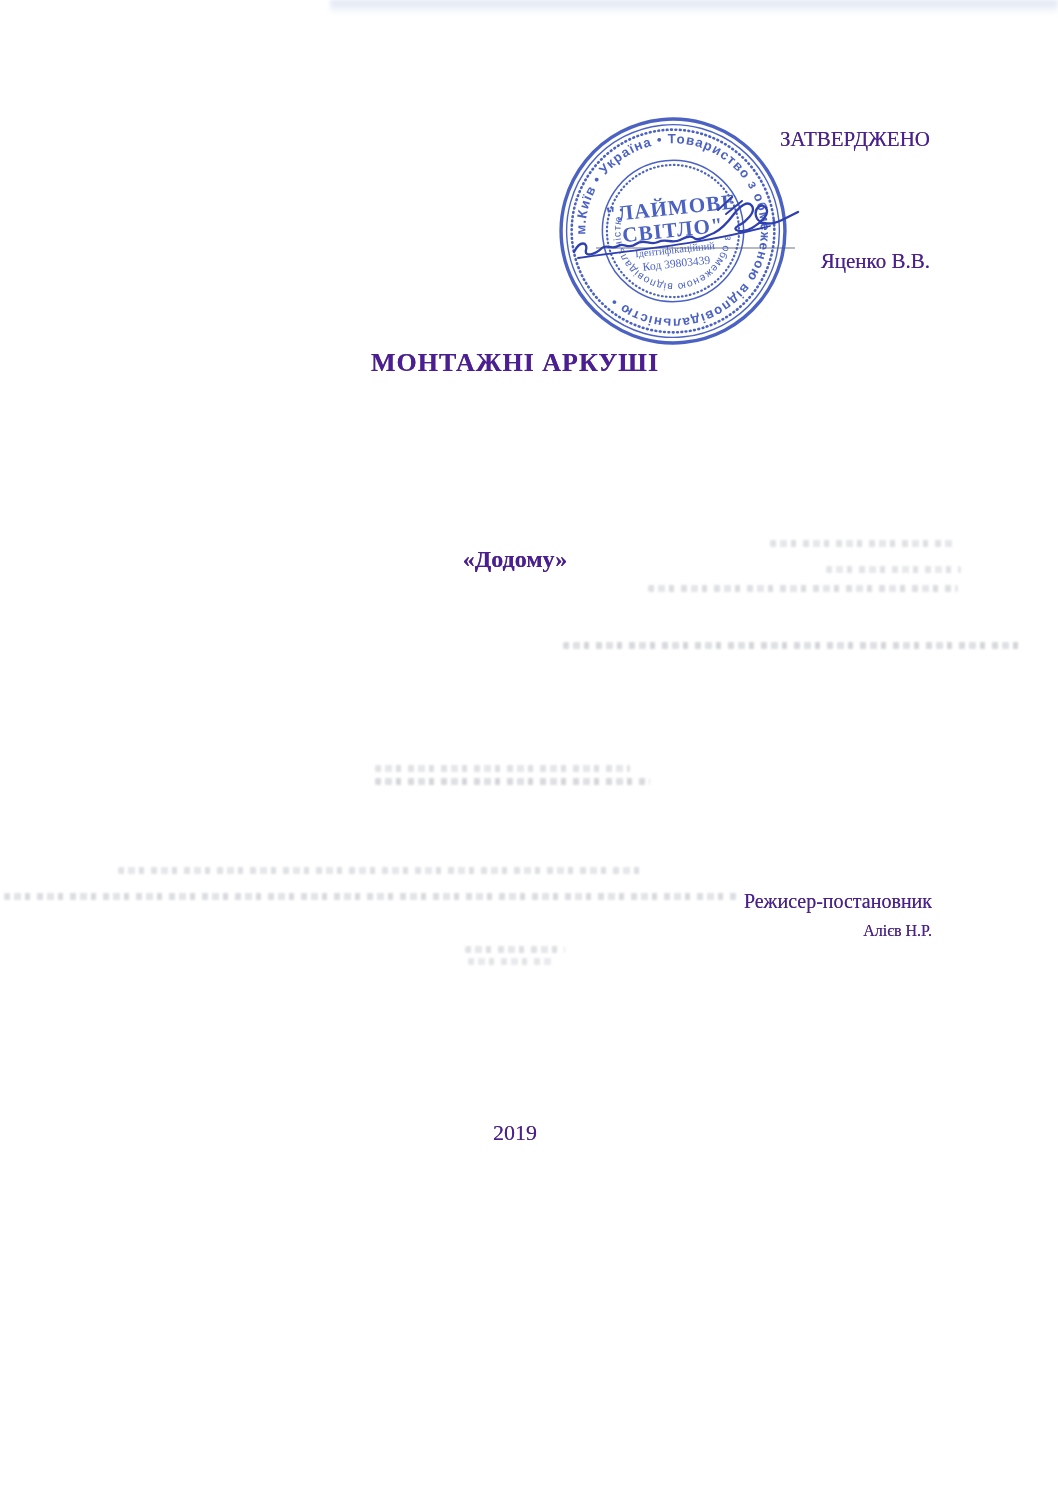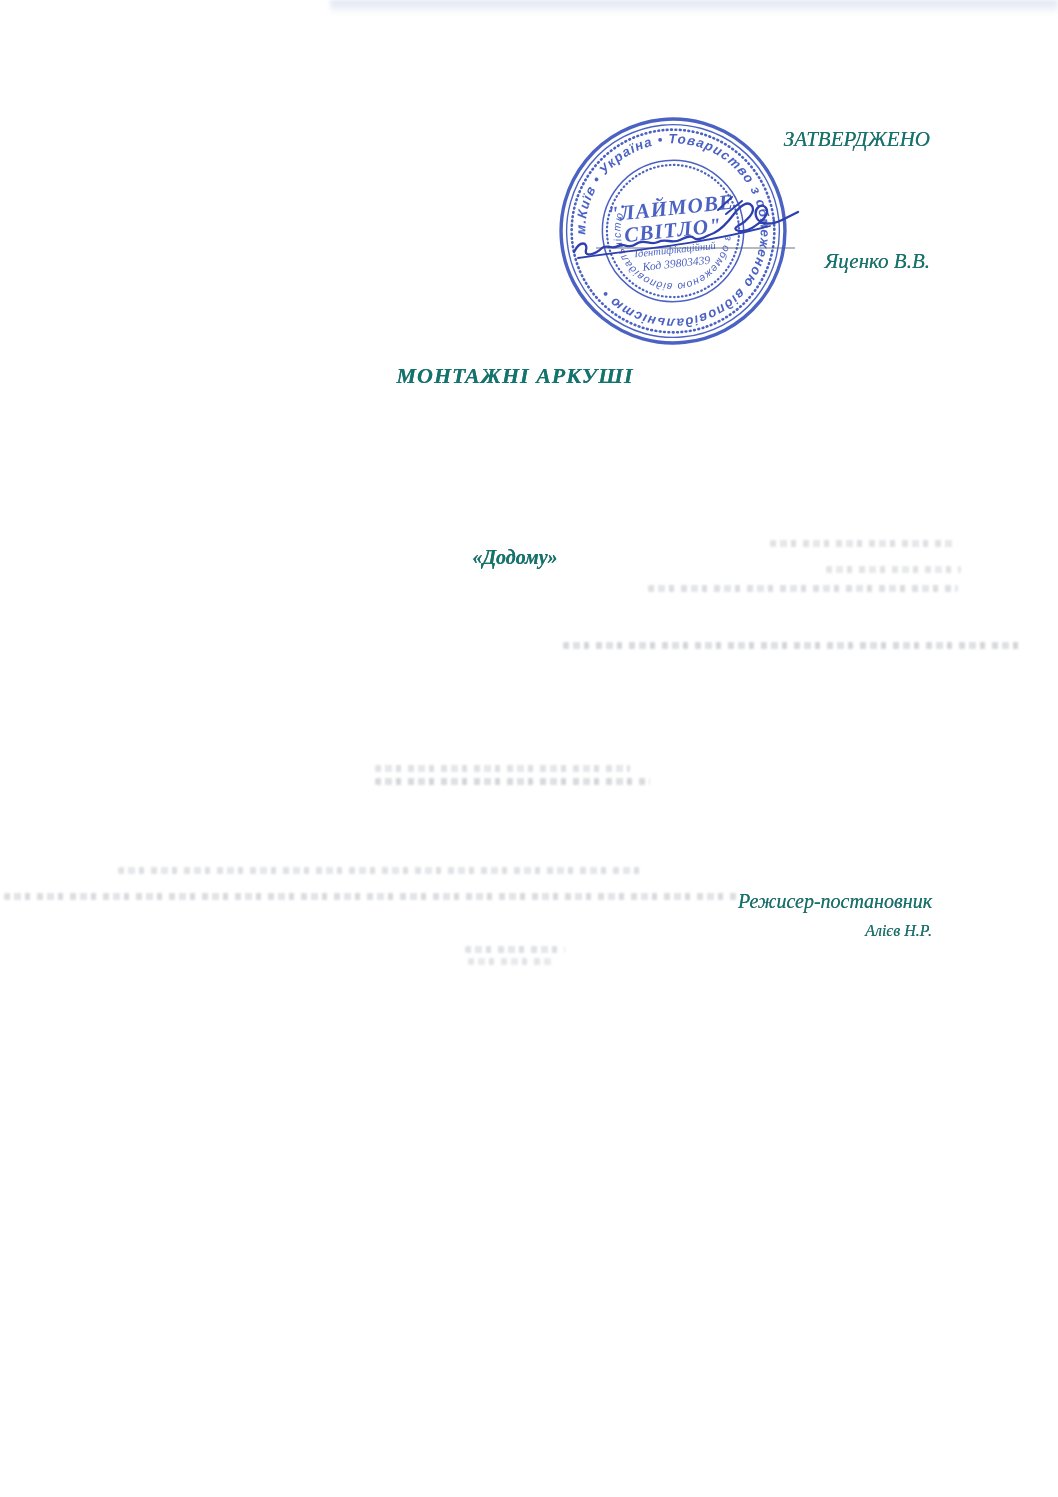--- a/index.html
+++ b/index.html
@@ -1,35 +1,35 @@
 <!DOCTYPE html>
 <html><head>
 <meta charset="utf-8">
 <style>
   html,body { margin:0; padding:0; background:#ffffff; }
   .page {
     position:relative; width:1058px; height:1142px; background:#ffffff;
-    font-family:"Liberation Serif", serif; color:#0f766e; overflow:hidden;font-style:italic;
+    font-family:"Liberation Serif", serif; color:#4c1d95; overflow:hidden;
   }
   .txt { text-shadow:0 0 0.5px rgba(30,30,40,.7); }
   
   .approval { position:absolute; top:126px; right:128px; text-align:right;
               font-size:21px; line-height:27px; }
   .sig-line { position:absolute; left:596px; top:247px; width:199px; height:2px;
               background:#a9adb4; opacity:.85; }
   .sig-name { position:absolute; top:233px; right:128px; font-size:21px;margin-top:16px; }
   
   .stamp { position:absolute; left:552px; top:110px; width:242px; height:242px;
            transform:rotate(-6deg); opacity:.92; }
   .signature-svg { position:absolute; left:566px; top:190px; width:250px; height:90px; }
   
   .center-block { position:absolute; left:0; width:1030px; text-align:center; }
-  .main-title { top:363px; font-size:22px; font-weight:bold; letter-spacing:1px; }
+  .main-title { top:348px; font-size:26px; font-weight:bold; letter-spacing:1px; }
   .subtitle   { top:452px; font-size:23px; font-weight:bold; line-height:33px; }
-  .film-title { top:546px; font-size:20px; font-weight:bold; }
+  .film-title { top:546px; font-size:24px; font-weight:bold; }
   .year       { top:1120px; font-size:22px; }
   
   .director-role { position:absolute; top:890px; right:126px; font-size:20px; }
   .director-name { position:absolute; top:922px; right:126px; font-size:16px; }
   
   .ghost { position:absolute; height:7px; filter:blur(1.3px); border-radius:2px;
     background:repeating-linear-gradient(90deg,
       #a8acb4 0px 6px,  rgba(168,172,180,0) 6px 10px,
       #b8bcc4 10px 17px, rgba(168,172,180,0) 17px 21px,
       #9ea2aa 21px 26px, rgba(168,172,180,0) 26px 33px);
@@ -95,20 +95,21 @@
   <div class="center-block main-title txt">МОНТАЖНІ АРКУШІ</div>
 
   <div class="center-block subtitle txt">
   </div>
 
   <div class="center-block film-title txt">«Додому»</div>
 
   <div class="director-role txt">Режисер-постановник</div>
   <div class="director-name txt">Алієв Н.Р.</div>
 
+  <div class="center-block year txt">2019</div>
 
   <div class="ghost" style="left:770px; top:540px; width:185px; opacity:.35;"></div>
   <div class="ghost" style="left:826px; top:566px; width:135px; opacity:.32;"></div>
   <div class="ghost" style="left:648px; top:585px; width:310px; opacity:.38;"></div>
   <div class="ghost" style="left:563px; top:642px; width:460px; opacity:.45;"></div>
   <div class="ghost" style="left:375px; top:765px; width:255px; opacity:.35;"></div>
   <div class="ghost" style="left:375px; top:778px; width:275px; opacity:.45;"></div>
   <div class="ghost" style="left:118px; top:867px; width:525px; opacity:.35;"></div>
   <div class="ghost" style="left:4px;   top:893px; width:735px; opacity:.40;"></div>
   <div class="ghost" style="left:465px; top:946px; width:100px; opacity:.35;"></div>

